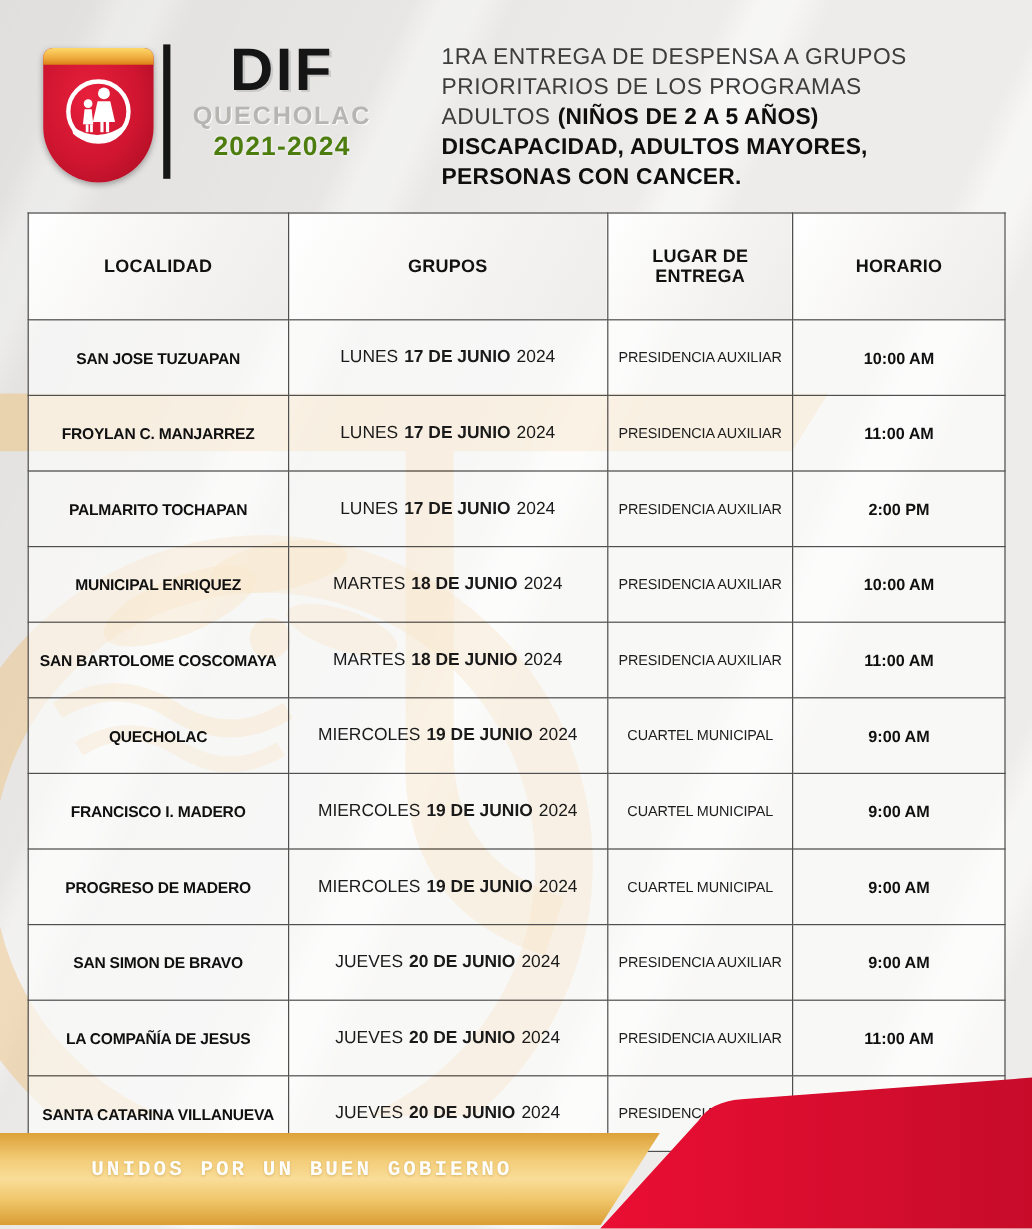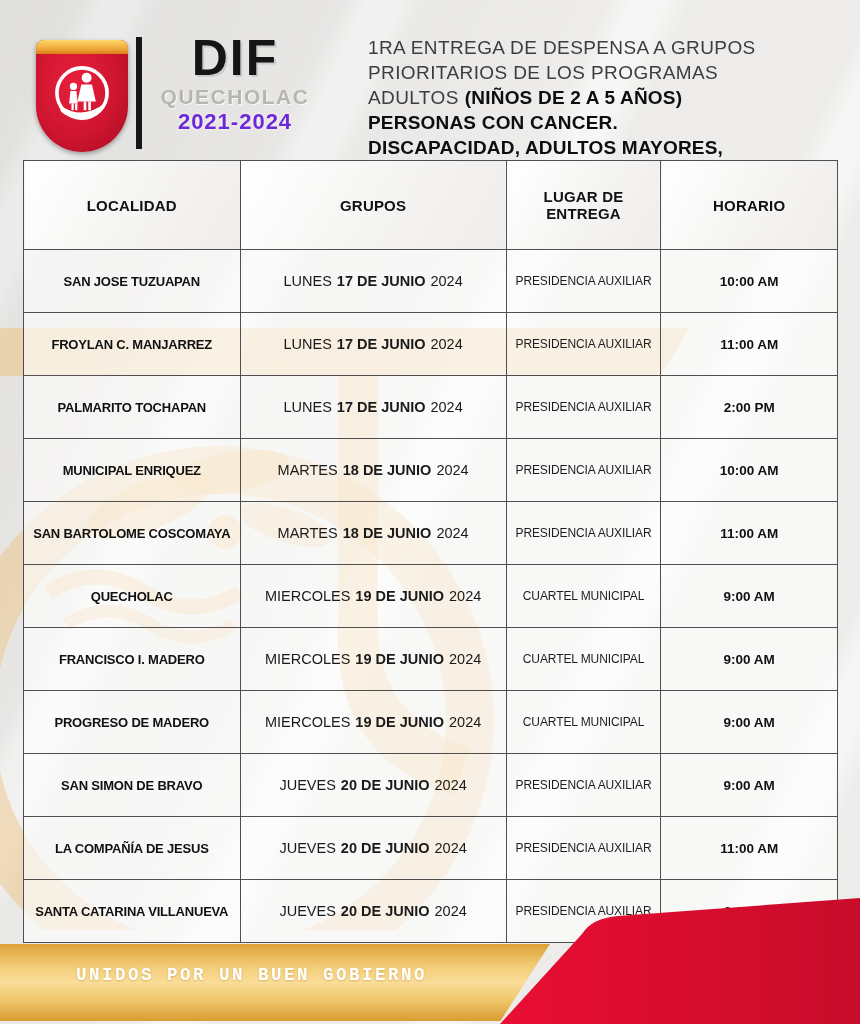--- a/index.html
+++ b/index.html
@@ -41,30 +41,30 @@
   .logo-text{position:absolute;left:150px;top:30px;width:170px;text-align:center;}
   .logo-dif{
     font-size:50px;font-weight:900;letter-spacing:2px;color:#151515;line-height:56px;
     text-shadow:2px 2px 0 rgba(170,170,170,0.45);
   }
   .logo-muni{
     font-size:21px;font-weight:800;letter-spacing:1.5px;color:#b7b5b2;line-height:22px;
     text-shadow:1px 1px 0 rgba(255,255,255,0.8);
   }
   .logo-period{
-    font-size:22px;font-weight:800;letter-spacing:1px;color:#6d28d9;line-height:28px;
+    font-size:22px;font-weight:800;letter-spacing:1px;color:#4d7c0f;line-height:28px;
     text-shadow:0 0 3px rgba(255,255,255,0.9);
   }
   .title{position:absolute;left:368px;top:36px;width:480px;line-height:24px;}
   .t-reg{font-size:19px;font-weight:500;color:#3d3d3d;letter-spacing:0.4px;}
   .t-bold{font-size:19px;font-weight:800;color:#0e0e0e;letter-spacing:0.2px;}
   .t-reg.sp{margin-right:6px;}
 
   
-  .table-wrap{position:absolute;left:23px;top:160px;width:815px;z-index:1;}
+  .table-wrap{position:absolute;left:23px;top:177px;width:815px;z-index:1;}
   table{width:100%;border-collapse:collapse;table-layout:fixed;}
   col.c1{width:26.6%;} col.c2{width:32.7%;} col.c3{width:19%;} col.c4{width:21.7%;}
   th,td{
     border:1px solid #4f4f4f;text-align:center;vertical-align:middle;
     overflow:hidden;padding:2px 6px;
   }
   th{
     height:84px;font-size:15px;font-weight:700;color:#111;letter-spacing:0.2px;
     background:linear-gradient(120deg, #ffffff 0%, #f4f3f1 60%, #eeedeb 100%);
   }
@@ -136,22 +136,22 @@
     <div class="logo-dif">DIF</div>
     <div class="logo-muni">QUECHOLAC</div>
     <div class="logo-period">2021-2024</div>
   </div>
   <div class="title">
     <div><span class="t-reg">1RA ENTREGA DE DESPENSA A GRUPOS</span></div>
     <div><span class="t-reg">PRIORITARIOS DE LOS PROGRAMAS</span></div>
     <div>
       <span class="t-reg sp">ADULTOS</span><span class="t-bold">(NIÑOS DE 2 A 5 AÑOS)</span>
     </div>
+    <div><span class="t-bold">DISCAPACIDAD, ADULTOS MAYORES,</span></div>
     <div><span class="t-bold">PERSONAS CON CANCER.</span></div>
-    <div><span class="t-bold">DISCAPACIDAD, ADULTOS MAYORES,</span></div>
   </div>
 </div>
 
 <div class="table-wrap">
   <table>
     <colgroup>
         <col class="c1">
         <col class="c2">
         <col class="c3">
         <col class="c4">

